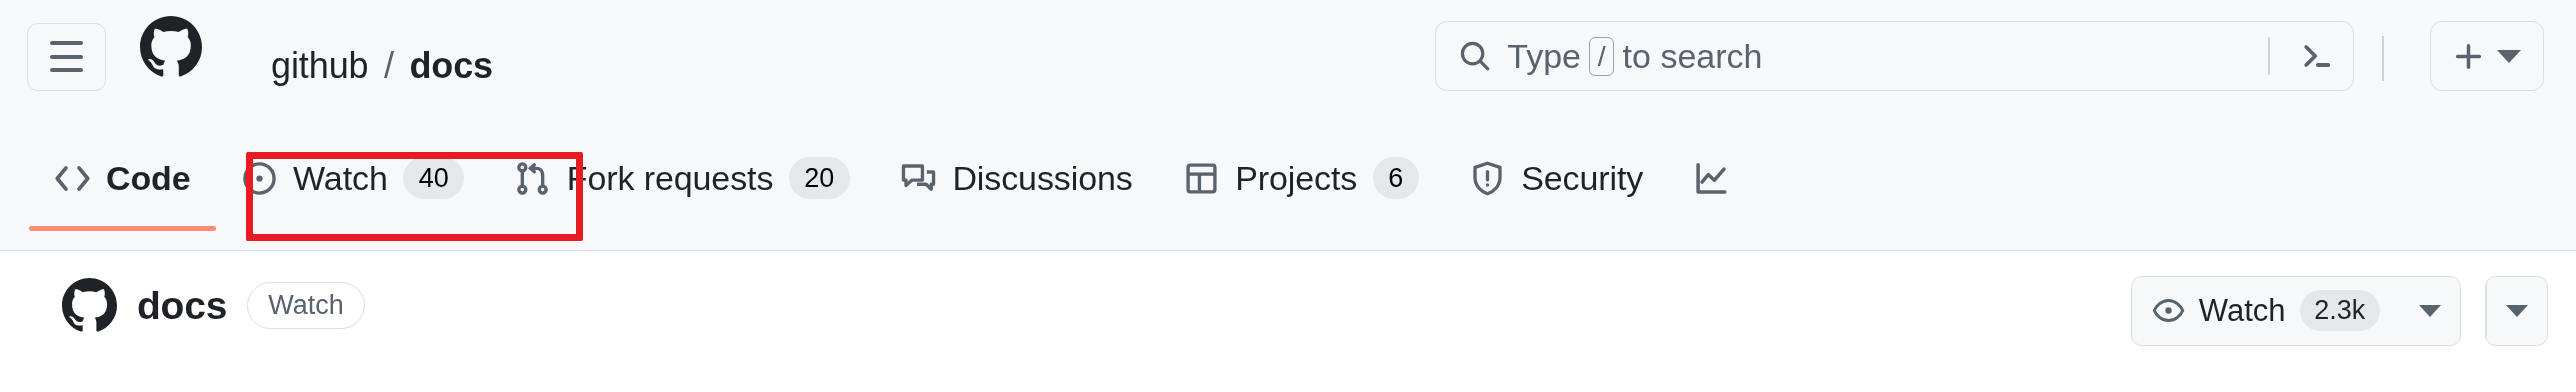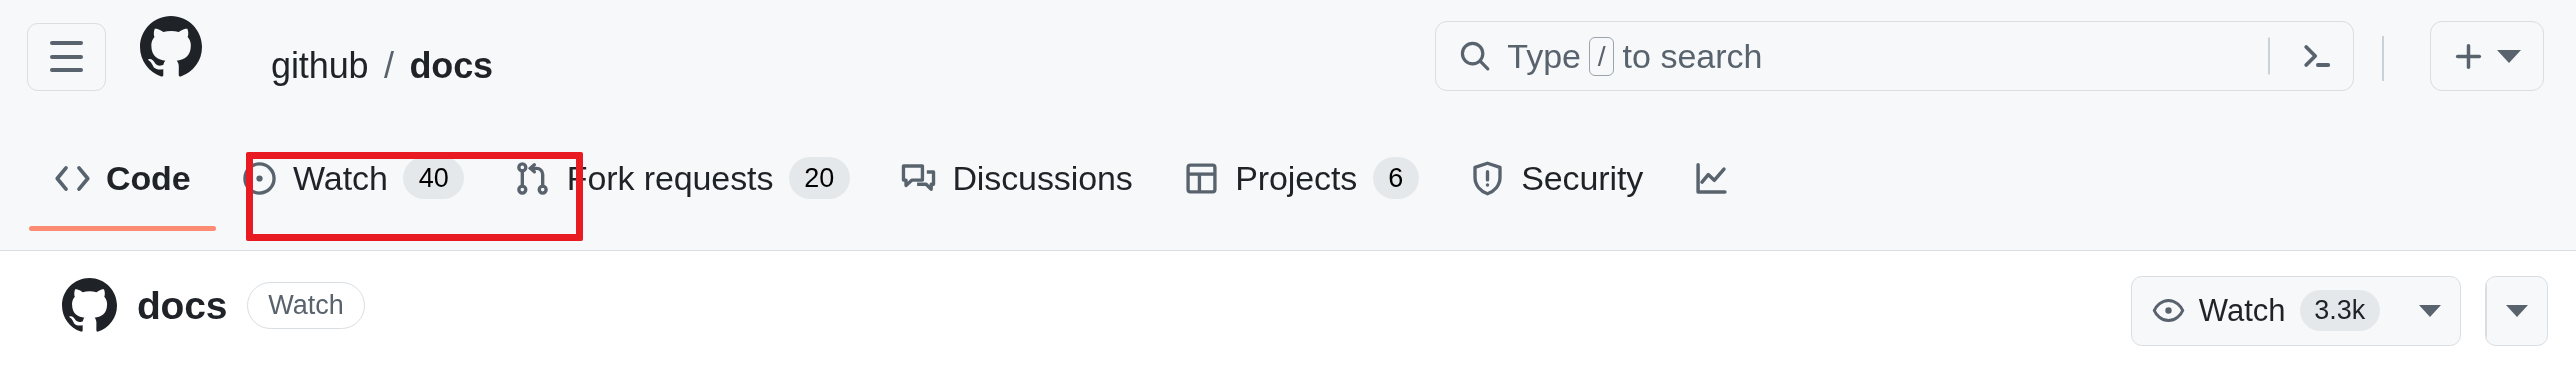--- a/index.html
+++ b/index.html
@@ -522,21 +522,21 @@
 
       <div class="action-btn">
         <span class="action-main">
           <span class="act-icon">
             <svg viewBox="0 0 16 16" fill="none" stroke="currentColor" stroke-width="1.45" aria-hidden="true">
               <path d="M8 3.1C4.5 3.1 1.9 6 1.1 8c.8 2 3.4 4.9 6.9 4.9S14.1 10 14.9 8C14.1 6 11.5 3.1 8 3.1Z"></path>
               <circle cx="8" cy="8" r="1.55" fill="currentColor" stroke="none"></circle>
             </svg>
           </span>
           <span class="act-label">Watch</span>
-          <span class="act-count">3.3k</span>
+          <span class="act-count">2.3k</span>
         </span>
         <span class="action-caret-zone">
           <span class="action-caret"></span>
         </span>
       </div>
 
       <div class="action-btn">
         <span class="action-caret-zone divided">
           <span class="action-caret"></span>
         </span>

